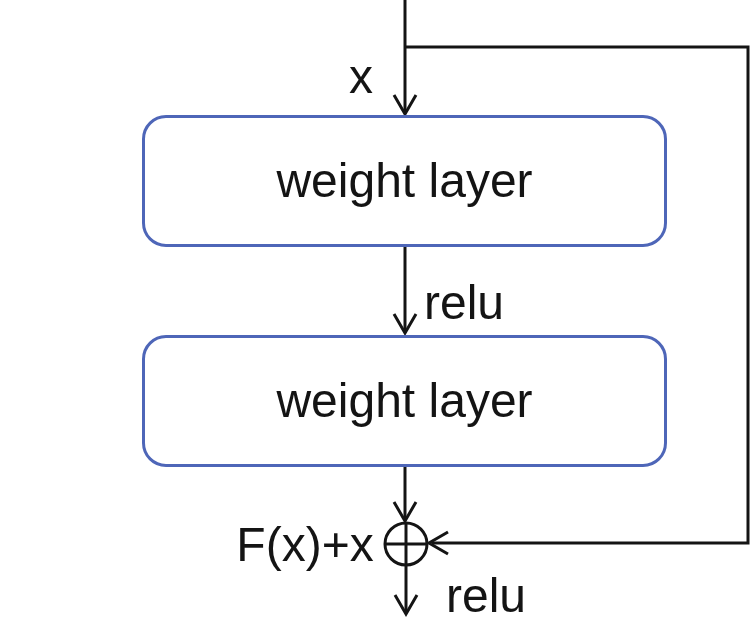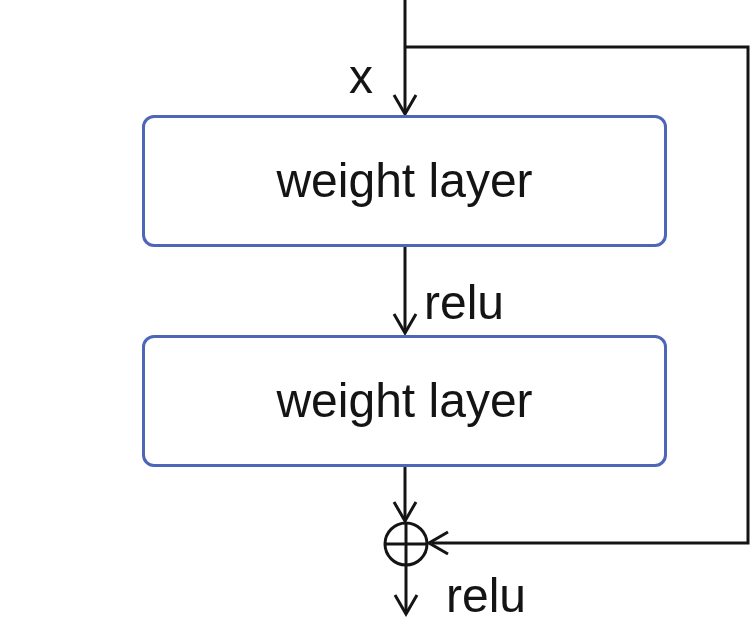--- a/index.html
+++ b/index.html
@@ -37,21 +37,21 @@
   .wires circle {
     fill: var(--bg);
   }
   .layer-box {
     position: absolute;
     left: 142px;
     width: 525px;
     height: 132px;
     box-sizing: border-box;
     border: 3px solid var(--box-border);
-    border-radius: 12px;
+    border-radius: 24px;
     background: var(--bg);
     display: flex;
     align-items: center;
     justify-content: center;
     font-size: 48px;
     line-height: 1;
     color: var(--text);
   }
   .box-1 { top: 115px; }
   .box-2 { top: 335px; }
@@ -98,15 +98,16 @@
   <div class="layer-box box-1">
     <span>weight layer</span>
   </div>
 
   <div class="layer-box box-2">
     <span>weight layer</span>
   </div>
 
   <div class="lbl lbl-x">x</div>
   <div class="lbl lbl-relu-mid">relu</div>
+  <div class="lbl lbl-sum">F(x)+x</div>
   <div class="lbl lbl-relu-out">relu</div>
 
 </div>
 
 </body></html>

